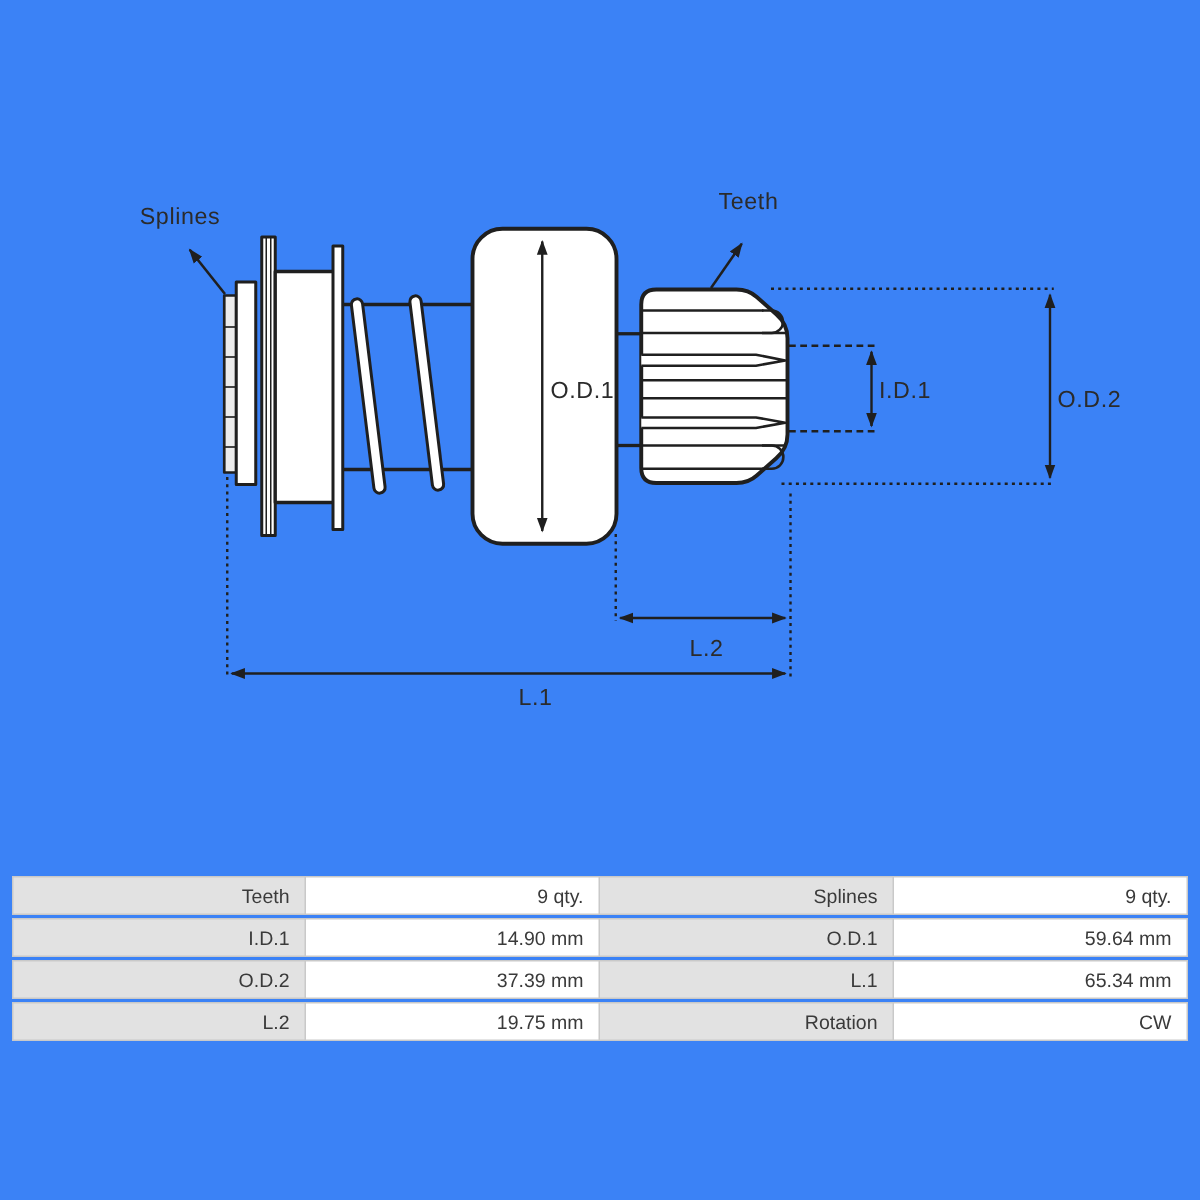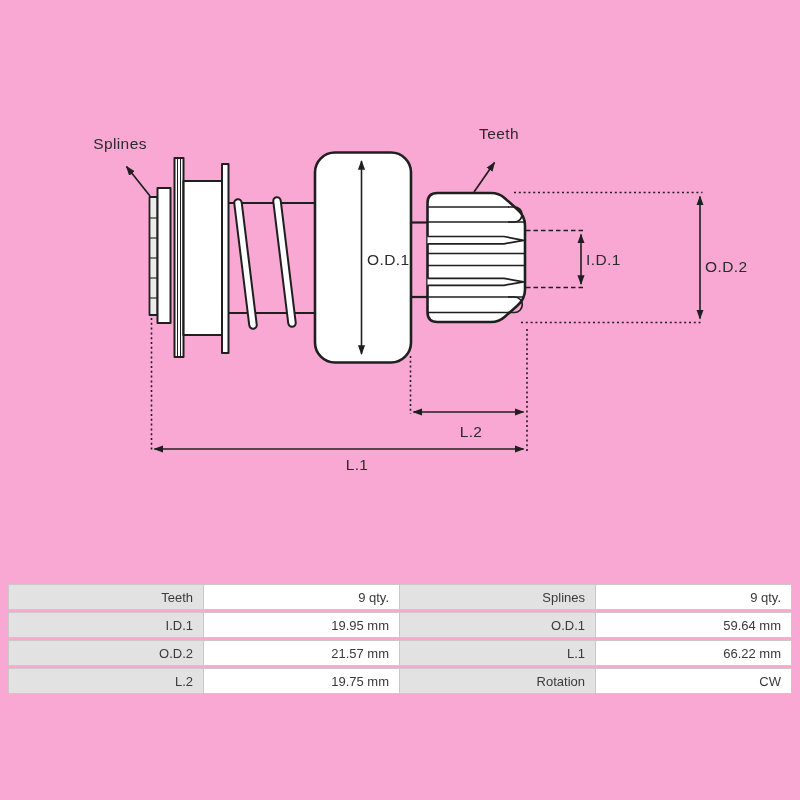--- a/index.html
+++ b/index.html
@@ -4,21 +4,21 @@
 <style>
   html, body {
     margin: 0; padding: 0;
     background: #ffffff;
     font-family: "Liberation Sans", "DejaVu Sans", sans-serif;
   }
   .page {
     position: relative;
     width: 800px;
     height: 800px;
-    background: #f9a8d4;
+    background: #3b82f6;
     overflow: hidden;
   }
   .drawing {
     position: absolute;
     left: 0; top: 0;
   }
   .drawing text {
     font-family: "Liberation Sans", "DejaVu Sans", sans-serif;
     font-size: 15.5px;
     letter-spacing: 0.4px;
@@ -149,29 +149,29 @@
   <table class="spec">
     <tbody>
       <tr>
         <td class="lbl">Teeth</td>
         <td class="val">9 qty.</td>
         <td class="lbl">Splines</td>
         <td class="val">9 qty.</td>
       </tr>
       <tr>
         <td class="lbl">I.D.1</td>
-        <td class="val">19.95 mm</td>
+        <td class="val">14.90 mm</td>
         <td class="lbl">O.D.1</td>
         <td class="val">59.64 mm</td>
       </tr>
       <tr>
         <td class="lbl">O.D.2</td>
-        <td class="val">21.57 mm</td>
+        <td class="val">37.39 mm</td>
         <td class="lbl">L.1</td>
-        <td class="val">66.22 mm</td>
+        <td class="val">65.34 mm</td>
       </tr>
       <tr>
         <td class="lbl">L.2</td>
         <td class="val">19.75 mm</td>
         <td class="lbl">Rotation</td>
         <td class="val">CW</td>
       </tr>
     </tbody>
   </table>
 </div>

